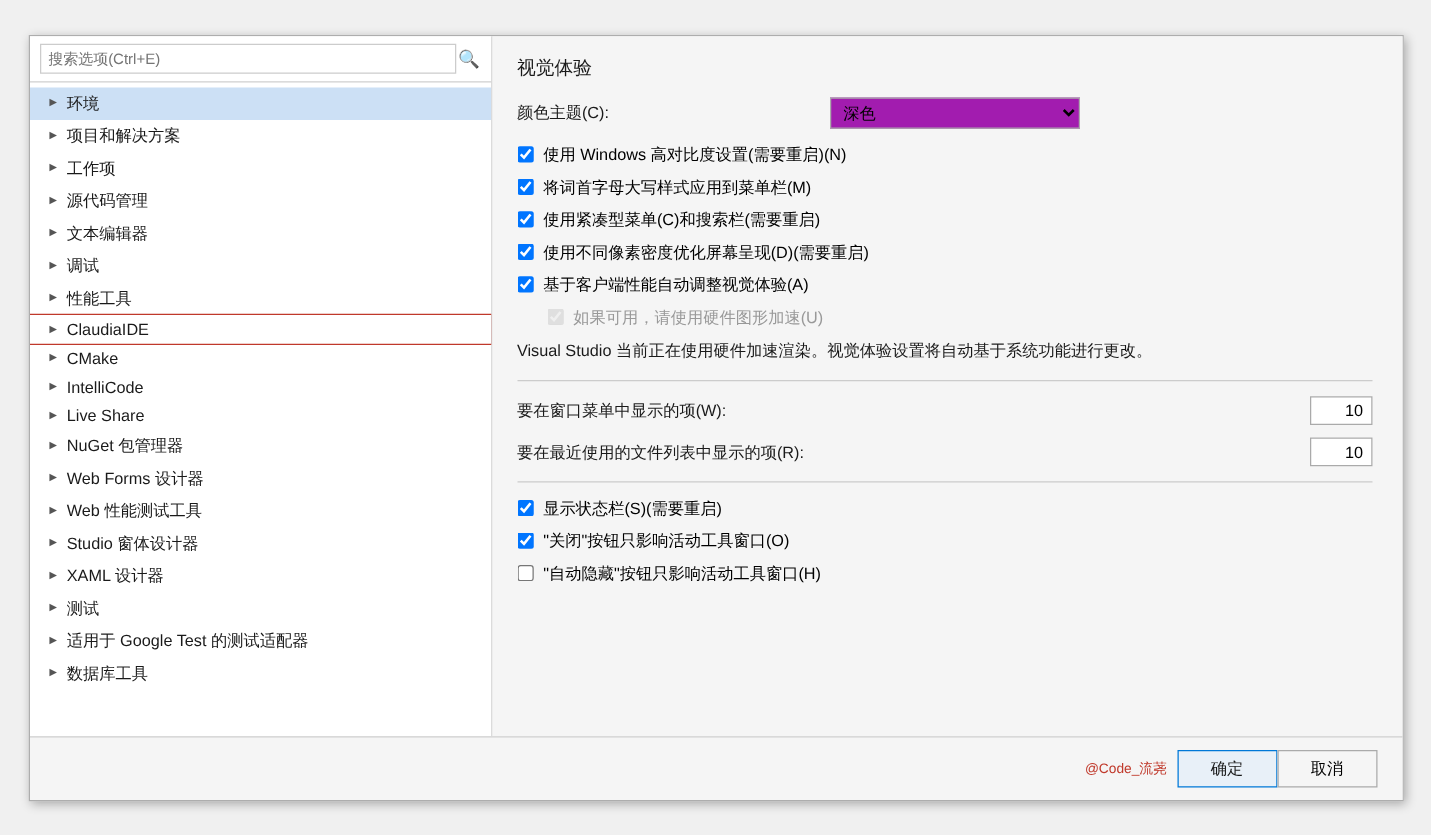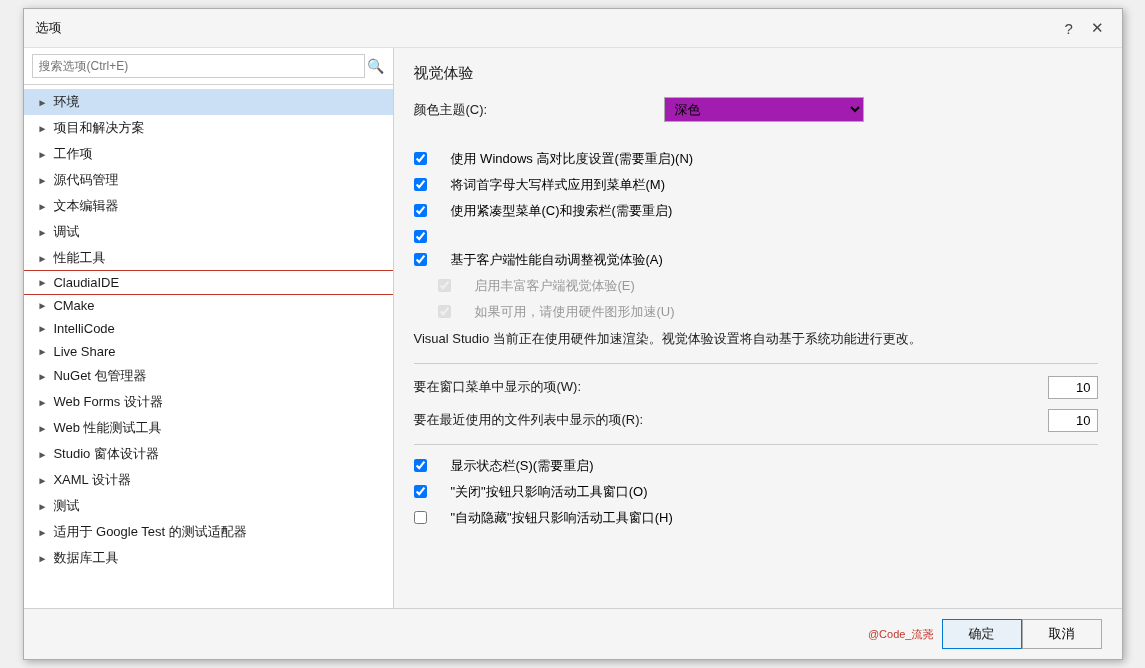--- a/index.html
+++ b/index.html
@@ -115,40 +115,40 @@
     }
     .section-title {
       font-size: 15px;
       font-weight: normal;
       color: #1a1a1a;
       margin-bottom: 14px;
     }
     .field-row {
       display: flex;
       align-items: center;
-      margin-bottom: 28px;
+      margin-bottom: 12px;
     }
     .field-label {
       min-width: 250px;
       color: #1a1a1a;
     }
     .field-select {
       width: 200px;
       padding: 3px 6px;
       border: 1px solid #aaa;
       background: #a21caf;
       font-family: inherit;
       font-size: 13px;
       cursor: pointer;
     }
     .checkbox-row {
       display: flex;
       align-items: flex-start;
       margin-bottom: 8px;
-      gap: 24px;
+      gap: 8px;
     }
     .checkbox-row input[type="checkbox"] {
       margin-top: 2px;
       cursor: pointer;
     }
     .checkbox-row.indented {
       margin-left: 24px;
     }
     .checkbox-row.disabled label {
       color: #999;
@@ -210,27 +210,20 @@
       font-size: 11px;
       color: #c0392b;
       margin-right: 8px;
     }
   </style>
 </head>
 <body>
 
 <div class="dialog">
 
-  <div class="title-bar">
-    <span class="title-bar-title">选项</span>
-    <div class="title-bar-controls">
-      <button class="title-bar-btn">?</button>
-      <button class="title-bar-btn">✕</button>
-    </div>
-  </div>
 
   <div class="dialog-body">
 
     <div class="left-panel">
       <div class="search-box">
         <input class="search-input" type="text" placeholder="搜索选项(Ctrl+E)" style="">
         <span class="search-icon">🔍</span>
       </div>
       <div class="tree-list" id="tree-list">
       <div class="tree-item selected">
@@ -330,28 +323,25 @@
             <div class="checkbox-row">
               <input type="checkbox" id="cb2" checked="" style="">
     <label for="cb2">将词首字母大写样式应用到菜单栏(M)</label>
             </div>
             <div class="checkbox-row">
               <input type="checkbox" id="cb3" checked="" style="">
     <label for="cb3">使用紧凑型菜单(C)和搜索栏(需要重启)</label>
             </div>
             <div class="checkbox-row">
               <input type="checkbox" id="cb4" checked="" style="">
+    <label for="cb4">使用不同像素密度优化屏幕呈现(D)(需要重启)</label>
             </div>
             <div class="checkbox-row">
               <input type="checkbox" id="cb5" checked="" style="">
     <label for="cb5">基于客户端性能自动调整视觉体验(A)</label>
-            </div>
-            <div class="checkbox-row indented disabled">
-              <input type="checkbox" id="cb6" checked="" disabled="" style="">
-    <label for="cb6">启用丰富客户端视觉体验(E)</label>
             </div>
             <div class="checkbox-row indented disabled">
               <input type="checkbox" id="cb7" checked="" disabled="" style="">
     <label for="cb7">如果可用，请使用硬件图形加速(U)</label>
             </div>
           </div>
 
         <div class="info-text">Visual Studio 当前正在使用硬件加速渲染。视觉体验设置将自动基于系统功能进行更改。</div>
 
         <hr class="divider">

